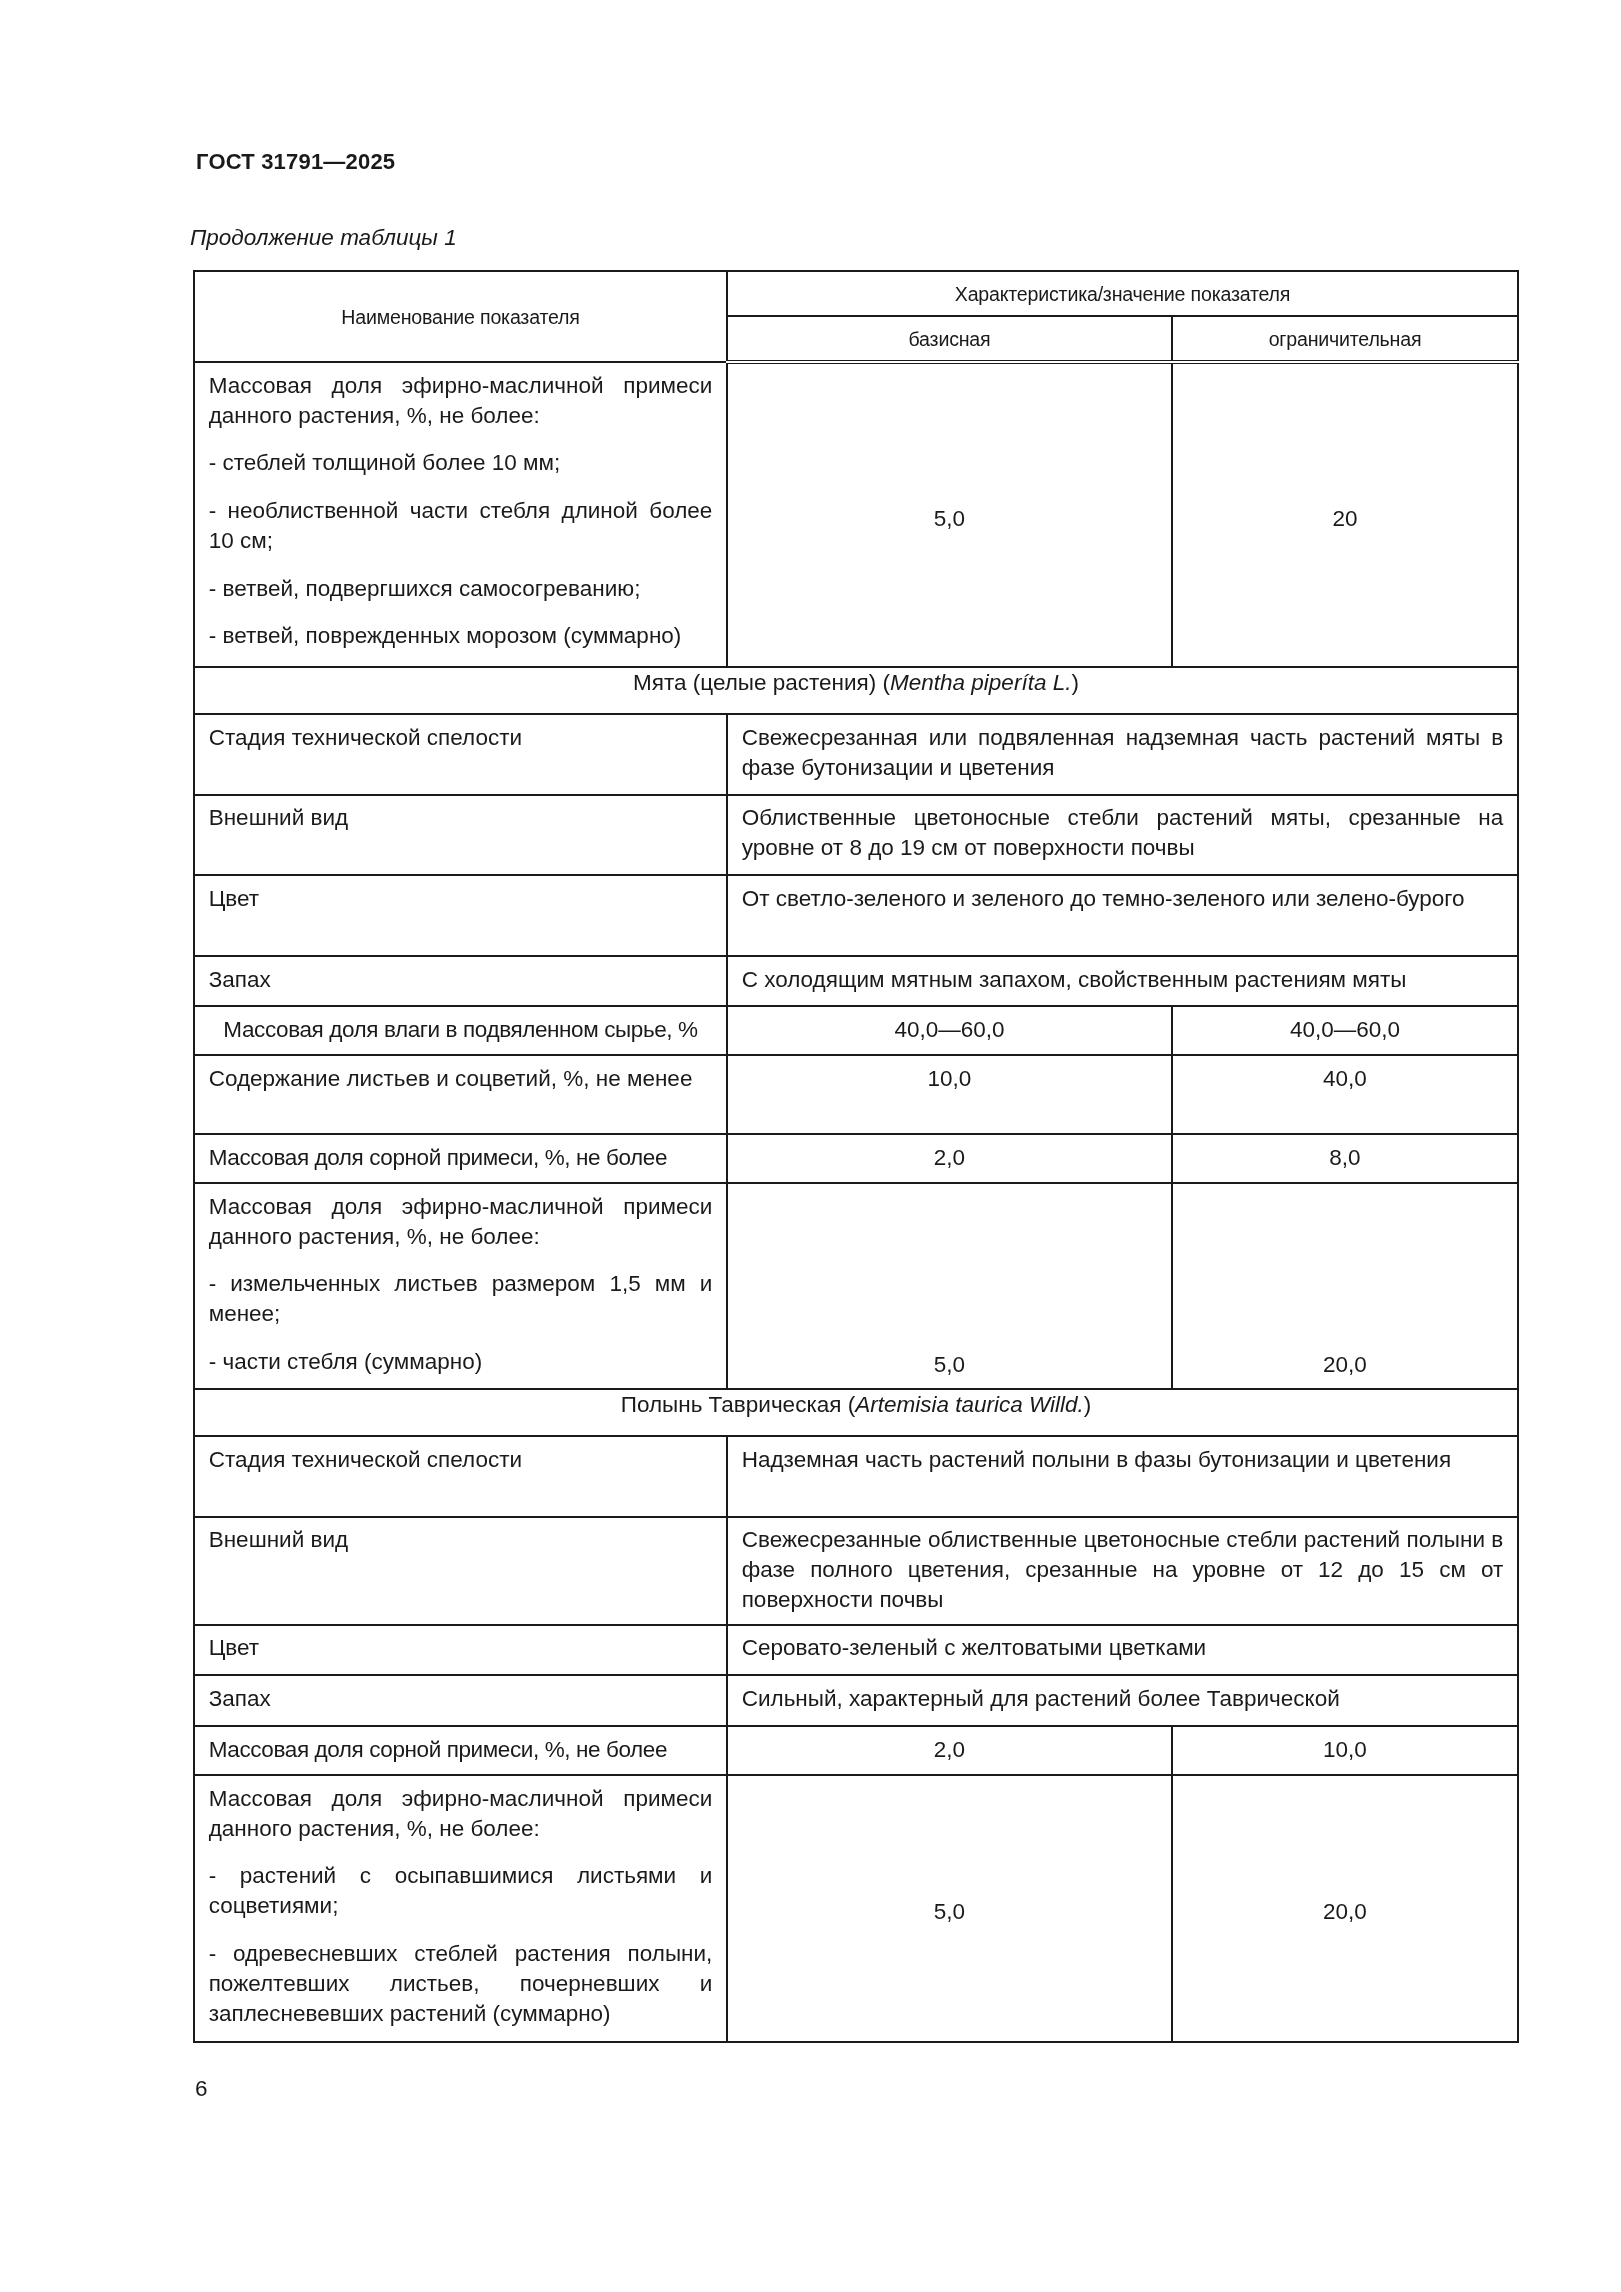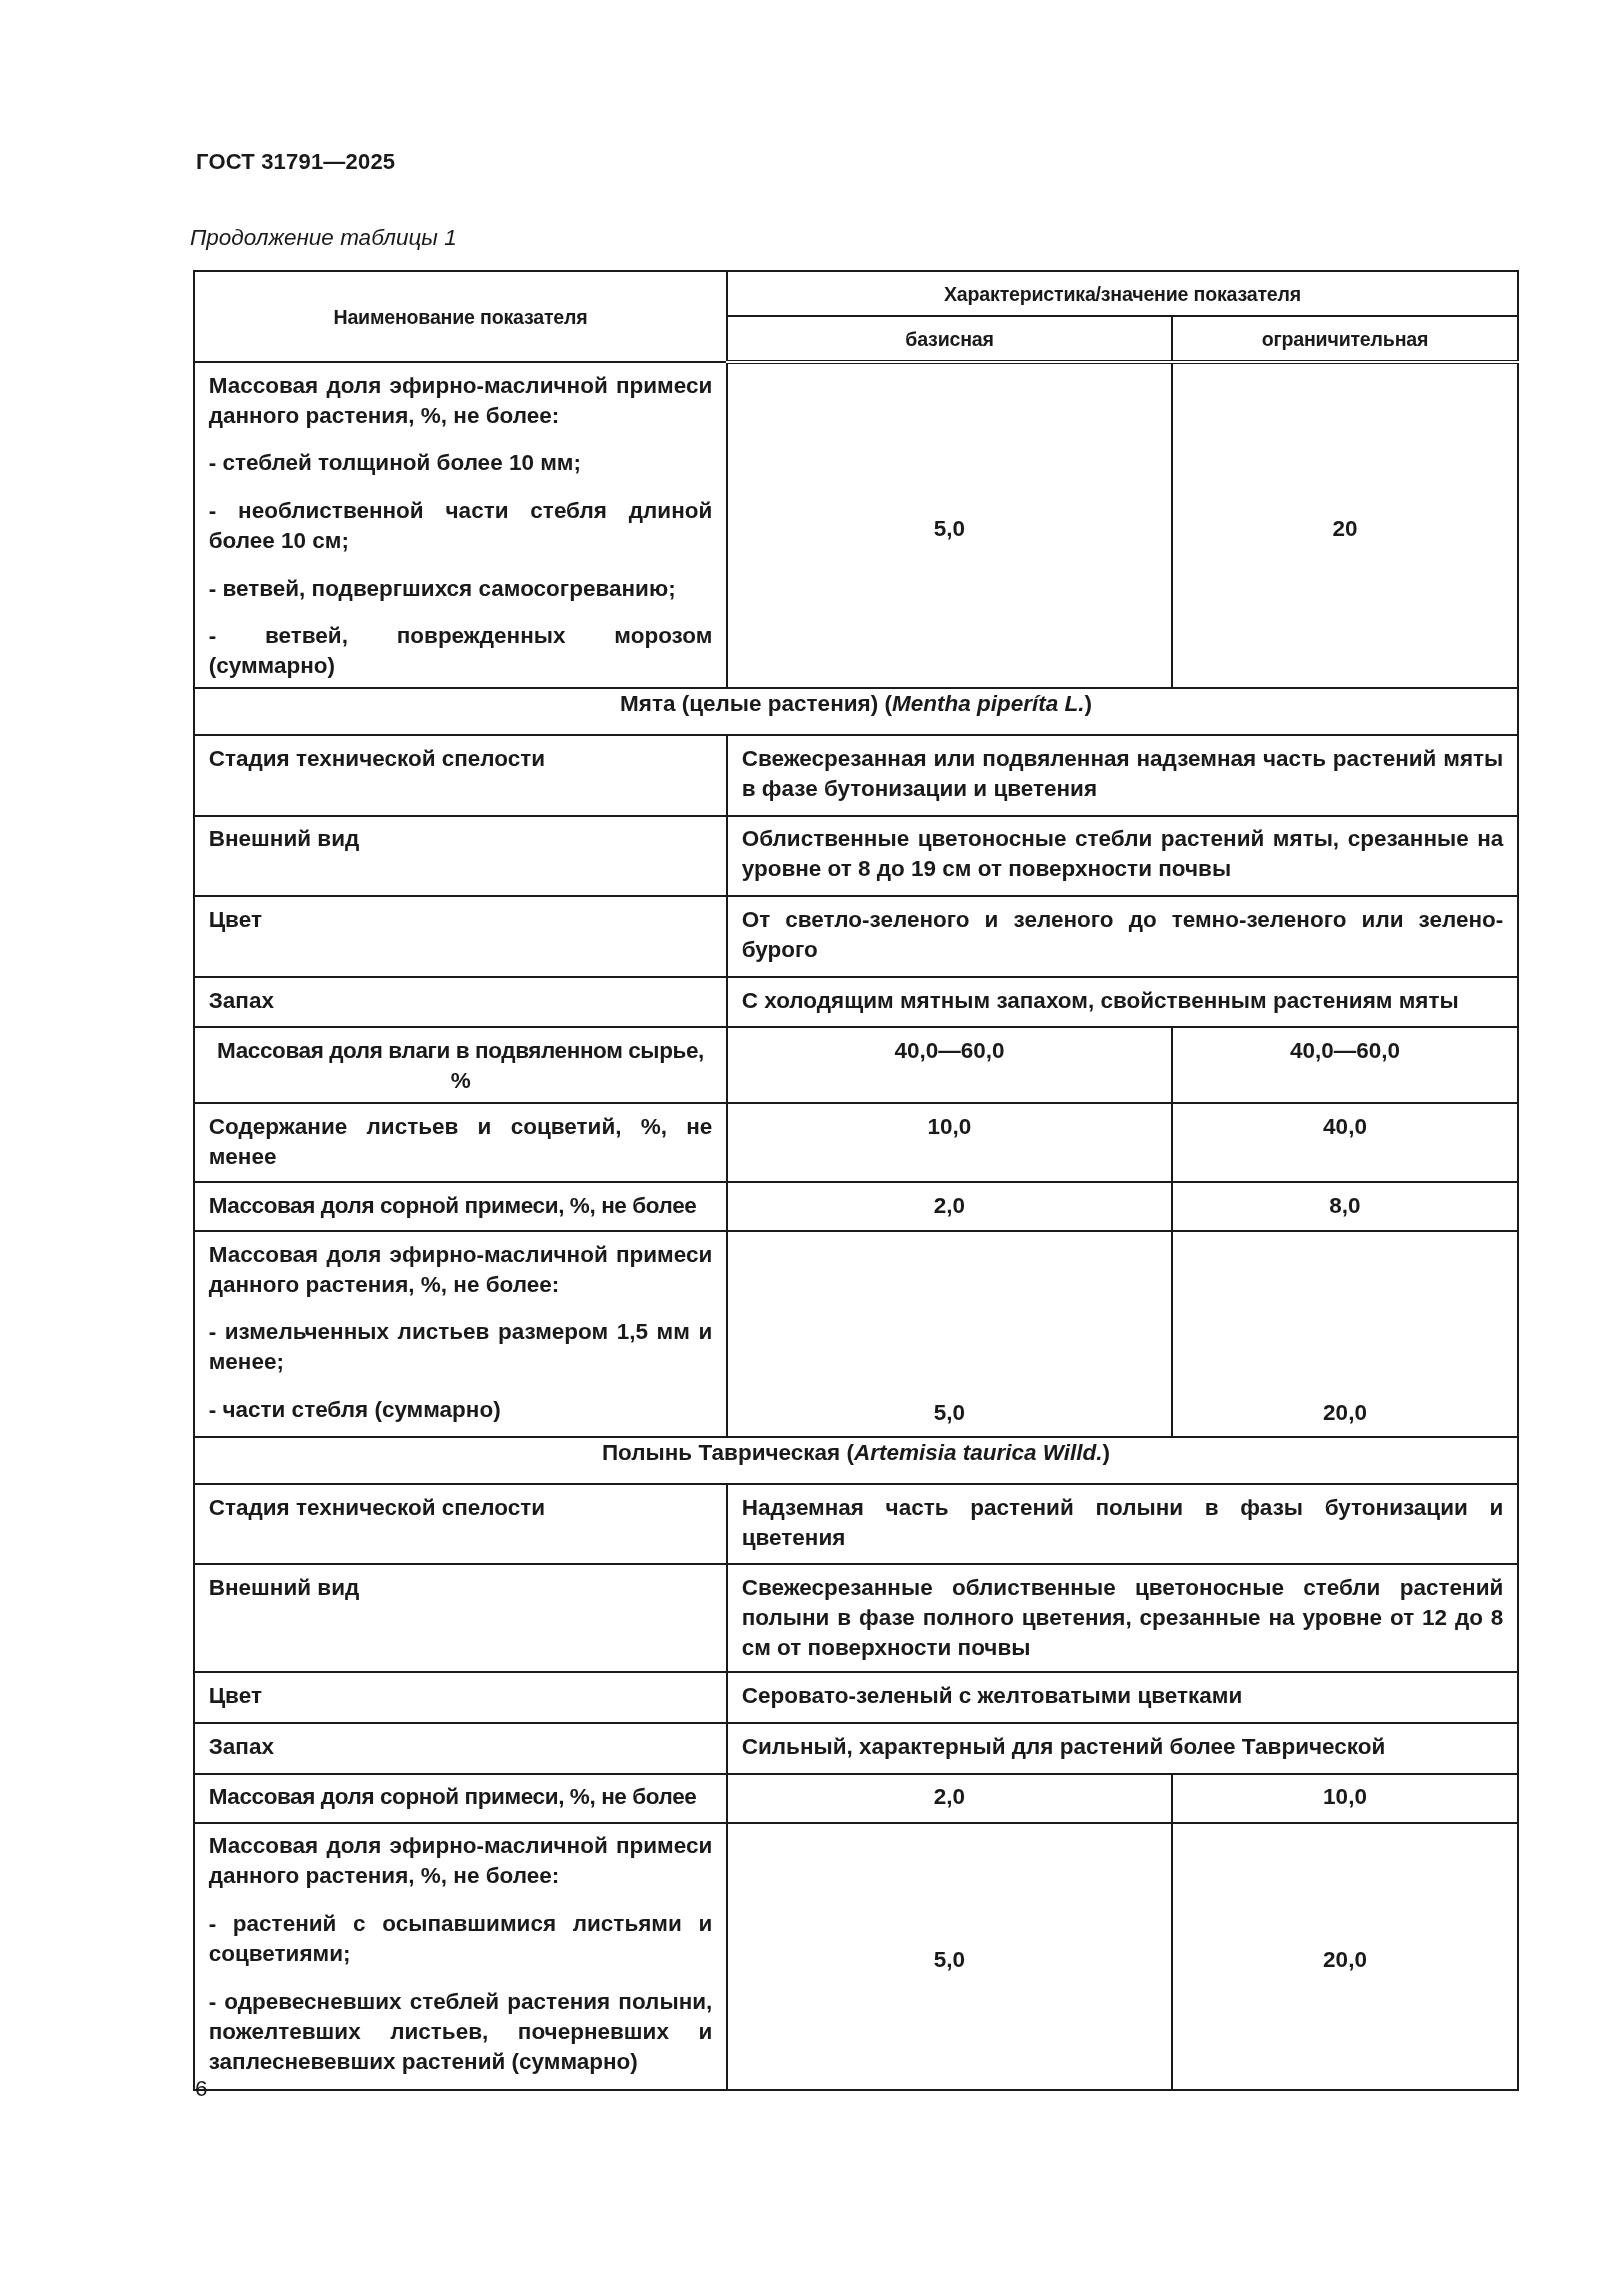--- a/index.html
+++ b/index.html
@@ -46,21 +46,21 @@
       font-size: 22.5px;
       line-height: 30px;
     }
     table.spec col.c1 { width: 533px; }
     table.spec col.c2 { width: 445px; }
     table.spec col.c3 { width: 346px; }
     table.spec td, table.spec th {
       border: 2.5px solid #1a1a1a;
       padding: 0 13.7px;
       vertical-align: top;
-      font-weight: bold;
+      font-weight: normal;
     }
     table.spec thead th {
       font-size: 19.6px;
       text-align: center;
       vertical-align: middle;
       padding: 0 7.8px;
       letter-spacing: -0.2px;
     }
     table.spec thead tr.h1 th { height: 43px; }
     table.spec thead tr.h2 th { height: 43px; }
@@ -171,21 +171,21 @@
 
     <tr class="section-row">
       <td colspan="3"><span>Полынь Таврическая (</span><i>Artemisia taurica Willd.</i><span>)</span></td>
     </tr>
     <tr class="r-double" style="height:78px;">
       <td class="name-cell">Стадия технической спелости</td>
       <td colspan="2" class="text-cell">Надземная часть растений полыни в фазы бутонизации и цветения</td>
     </tr>
     <tr style="height:108px;">
       <td class="name-cell">Внешний вид</td>
-      <td colspan="2" class="text-cell">Свежесрезанные облиственные цветоносные стебли растений полыни в фазе полного цветения, срезанные на уровне от 12 до 8 см от поверхности почвы</td>
+      <td colspan="2" class="text-cell">Свежесрезанные облиственные цветоносные стебли растений полыни в фазе полного цветения, срезанные на уровне от 12 до 15 см от поверхности почвы</td>
     </tr>
     <tr class="r-single" style="height:49px;">
       <td class="name-cell">Цвет</td>
       <td colspan="2" class="text-cell">Серовато-зеленый с желтоватыми цветками</td>
     </tr>
     <tr class="r-single" style="height:49px;">
       <td class="name-cell">Запах</td>
       <td colspan="2" class="text-cell">Сильный, характерный для растений более Таврической</td>
     </tr>
     <tr class="r-single" style="height:49px;">

